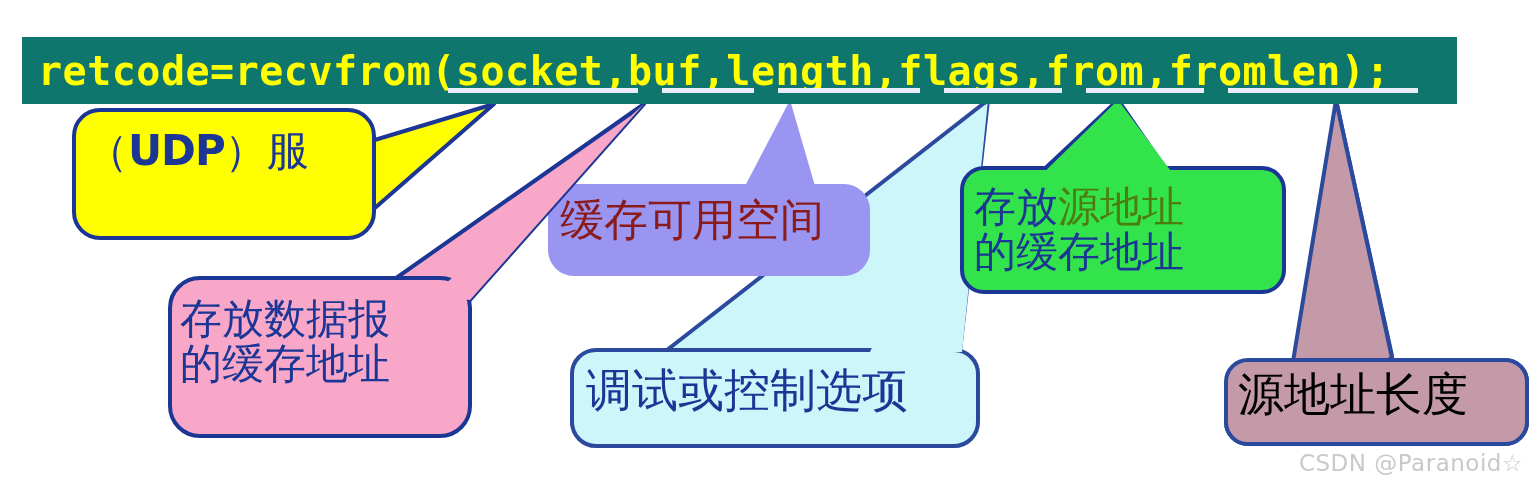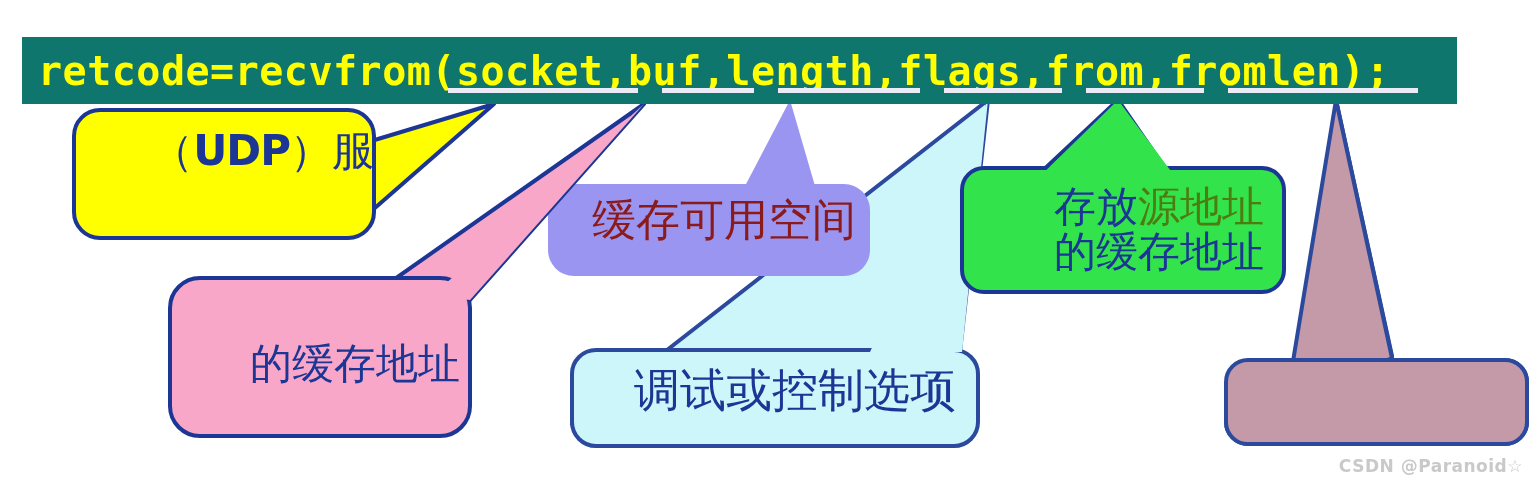--- a/index.html
+++ b/index.html
@@ -56,21 +56,21 @@
     background: #e9ecf7;
     bottom: 11px;
   }
   
   .callout-text {
     position: absolute;
     z-index: 30;
     font-family: "DejaVu Serif", "Liberation Serif", serif;
     font-weight: normal;
     line-height: 1.08;
-    text-align: right;
+    text-align: left;
     white-space: pre;
     pointer-events: none;
   }
   .ct-yellow {
     left: 86px; top: 128px; width: 288px;
     font-size: 42px; color: #1b3694;
   }
   .ct-yellow .udp-latin {
     font-family: "DejaVu Sans", "Liberation Sans", sans-serif;
     font-weight: bold;
@@ -96,26 +96,25 @@
   .ct-mauve {
     left: 1238px; top: 370px; width: 285px;
     font-size: 46px; color: #000000;
   }
   
   .watermark {
     position: absolute;
     right: 14px;
     bottom: 6px;
     font-family: "DejaVu Sans", "Liberation Sans", sans-serif;
-    font-size: 17px;
+    font-size: 23px;
     color: #c9c9c9;
     letter-spacing: 0.5px;
     z-index: 60;
     white-space: pre;
-    font-weight: bold;
   }
 </style>
 </head>
 <body>
 
 <div id="stage">
 
   <svg id="callout-layer" viewBox="0 0 1537 482">
 
     <g>
@@ -166,24 +165,25 @@
       <div class="uline" style="left:640px;  width:92px;"></div>
       <div class="uline" style="left:756px;  width:142px;"></div>
       <div class="uline" style="left:922px;  width:118px;"></div>
       <div class="uline" style="left:1064px; width:118px;"></div>
       <div class="uline" style="left:1206px; width:190px;"></div>
     </div>
   </div>
 
   <div class="callout-text ct-yellow"><span>（<span class="udp-latin">UDP</span>）服</span><br></div>
 
-  <div class="callout-text ct-pink"><br><span>的缓存地址</span></div>
+  <div class="callout-text ct-pink"><span>存放数据报</span><br><span>的缓存地址</span></div>
 
   <div class="callout-text ct-purple"><span>缓存可用空间</span></div>
 
   <div class="callout-text ct-cyan"><span>调试或控制选项</span></div>
 
   <div class="callout-text ct-green"><span>存放</span><span class="hl-red">源地址</span><br><span>的缓存地址</span></div>
 
+  <div class="callout-text ct-mauve"><span>源地址长度</span></div>
 
   <div class="watermark">CSDN @Paranoid☆</div>
 
 </div>
 
 </body></html>

